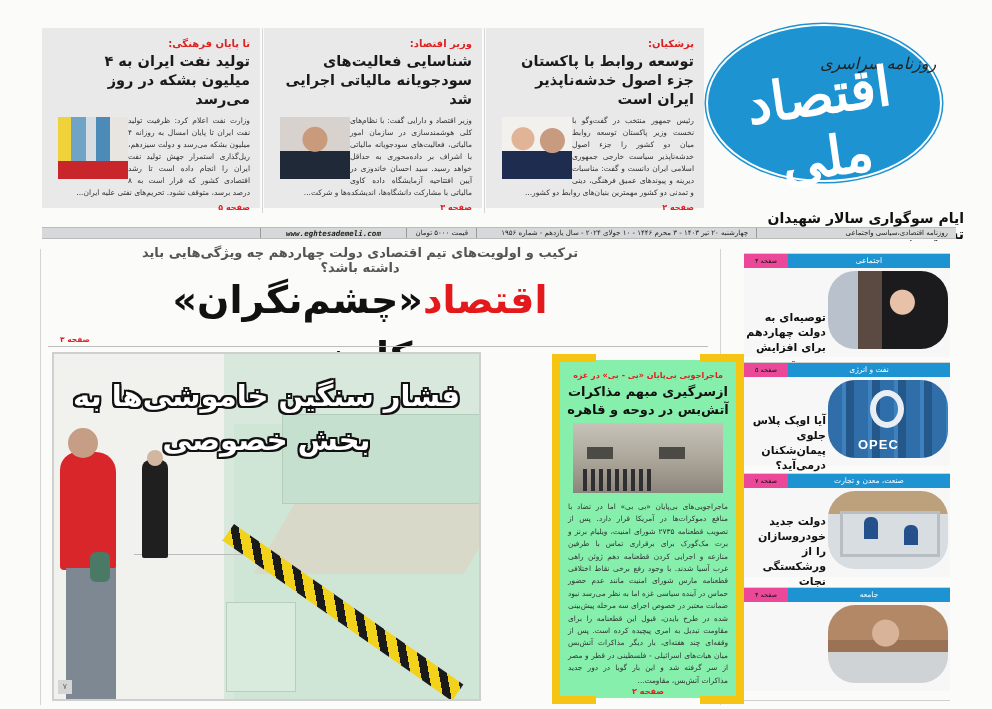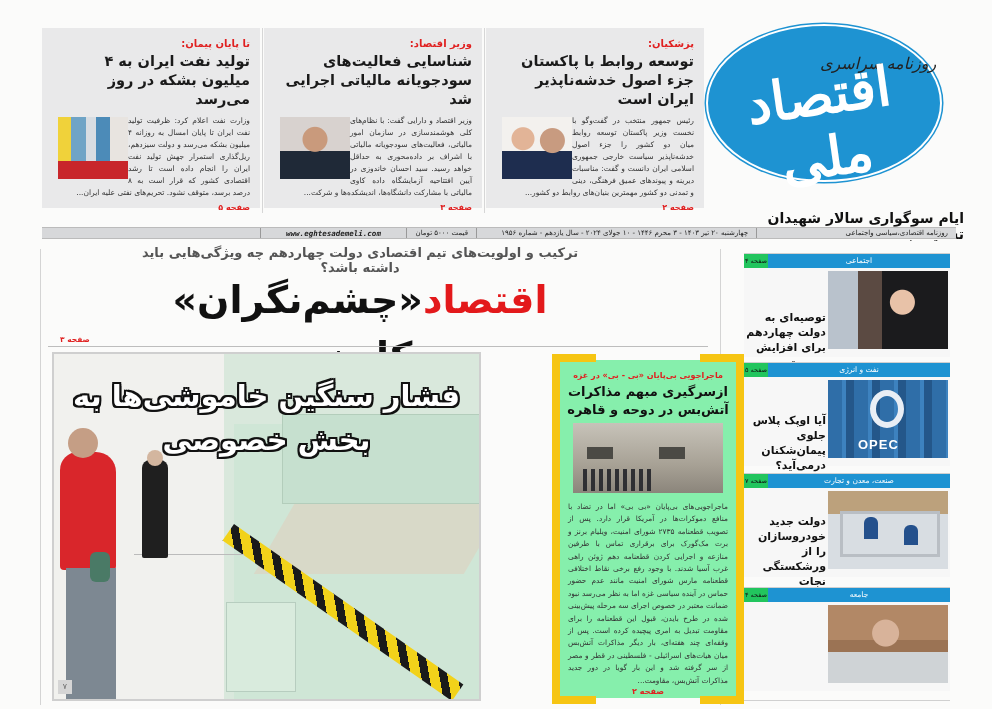--- a/index.html
+++ b/index.html
@@ -75,42 +75,42 @@
   .gaza .photo { margin: 4px auto 0 auto; width: 150px; height: 70px; background: linear-gradient(180deg, #c7c3b9 0%, #a7a195 60%, #8b857b 100%); position: relative; }
   .gaza .photo .tank1 { position: absolute; left: 14px; top: 24px; width: 26px; height: 12px; background: #4b4a45; }
   .gaza .photo .tank2 { position: absolute; left: 86px; top: 24px; width: 26px; height: 12px; background: #4b4a45; }
   .gaza .photo .people { position: absolute; left: 10px; top: 46px; width: 70px; height: 22px; background: repeating-linear-gradient(90deg, #2f2f33 0 4px, transparent 4px 8px); }
   .gaza .body { margin: 8px 8px 0 8px; font-size: 7.4px; line-height: 12.4px; color: #333; direction: rtl; text-align: justify; }
   .gaza .pageref { position: absolute; left: 0; bottom: 2px; width: 100%; text-align: center; color: #e02020; font-size: 8px; font-weight: bold; direction: rtl; }
 
   
   .side-item { position: absolute; left: 744px; width: 206px; height: 104px; background: #f7f7f7; border-top: 1px solid #d0d0d0; }
   .side-item .hdr { height: 14px; display: flex; direction: ltr; }
-  .side-item .hdr .pg { width: 24px; background: #22c55e; font-size: 6.5px; color: #111; text-align: center; line-height: 14px; direction: rtl; }
+  .side-item .hdr .pg { width: 44px; background: #ec4899; font-size: 6.5px; color: #111; text-align: center; line-height: 14px; direction: rtl; }
   .side-item .hdr .sec { flex: 1; background: #1e93d2; color: #fff; font-size: 7.5px; text-align: center; line-height: 14px; direction: rtl; }
-  .side-item .photo { position: absolute; right: 2px; top: 17px; width: 120px; height: 78px; }
+  .side-item .photo { position: absolute; right: 2px; top: 17px; width: 120px; height: 78px; border-radius: 27px; }
   .side-item .title { position: absolute; left: 2px; width: 80px; font-size: 11px; font-weight: bold; line-height: 15px; color: #111; direction: rtl; text-align: right; }
 
   .ph-woman { background: radial-gradient(circle at 62% 40%, #e8c2a8 0 12px, transparent 13px), linear-gradient(90deg, #b9c2cc 0 25%, #5b4a42 25% 45%, #1b1b1d 45% 100%); }
   .ph-opec { background: repeating-linear-gradient(90deg, #2f6ea8 0 14px, #3d82bf 14px 18px, #24578a 18px 26px); position: relative; }
   .ph-opec .opec-txt { position: absolute; left: 30px; bottom: 6px; color: #fff; font-size: 13px; font-weight: bold; letter-spacing: 1px; font-family: "Liberation Sans", sans-serif; }
   .ph-opec .opec-logo { position: absolute; left: 42px; top: 10px; width: 34px; height: 38px; border-radius: 50%; border: 6px solid #e9eef5; }
   .ph-car { background: linear-gradient(180deg, #bca17c 0 30%, #d8dde2 30% 100%); position: relative; }
   .ph-car .w1 { position: absolute; left: 36px; top: 26px; width: 14px; height: 22px; background: #24508c; border-radius: 6px 6px 0 0; }
   .ph-car .w2 { position: absolute; left: 76px; top: 34px; width: 14px; height: 20px; background: #24508c; border-radius: 6px 6px 0 0; }
   .ph-car .frame { position: absolute; left: 12px; top: 20px; width: 100px; height: 46px; border: 3px solid #b9bec4; }
   .ph-man { background: radial-gradient(circle at 48% 36%, #d8b39a 0 13px, transparent 14px), linear-gradient(180deg, #b28866 0 45%, #9b7354 45% 60%, #cfd3d6 60% 100%); }
 
   .bottom-line { position: absolute; left: 744px; top: 700px; width: 206px; height: 1px; background: #d0d0d0; }
 </style>
 </head>
 <body>
 
 <div class="teaser" style="left:42px;">
-  <div class="kicker">تا پایان پیمان:</div>
+  <div class="kicker">تا پایان فرهنگی:</div>
   <div class="title">تولید نفت ایران به ۴ میلیون بشکه در روز می‌رسد</div>
   <div class="body">
     <div class="photo" style="background: linear-gradient(90deg,#f0d23a 0 18%, #6fa4c6 18% 40%, #d8dde2 40% 55%, #4c8bb8 55% 75%, #e8e4e0 75% 100%); position:relative;">
       <div style="position:absolute;left:0;bottom:0;width:100%;height:18px;background:#c8262b;"></div>
     </div>
     <span>وزارت نفت اعلام کرد: ظرفیت تولید نفت ایران تا پایان امسال به روزانه ۴ میلیون بشکه می‌رسد و دولت سیزدهم، ریل‌گذاری استمرار جهش تولید نفت ایران را انجام داده است تا رشد اقتصادی کشور که قرار است به ۸ درصد برسد، متوقف نشود. تحریم‌های نفتی علیه ایران...</span>
   </div>
   <div class="pageref">صفحه ۵</div>
 </div>
 <div class="vsep" style="left:262px;"></div>

